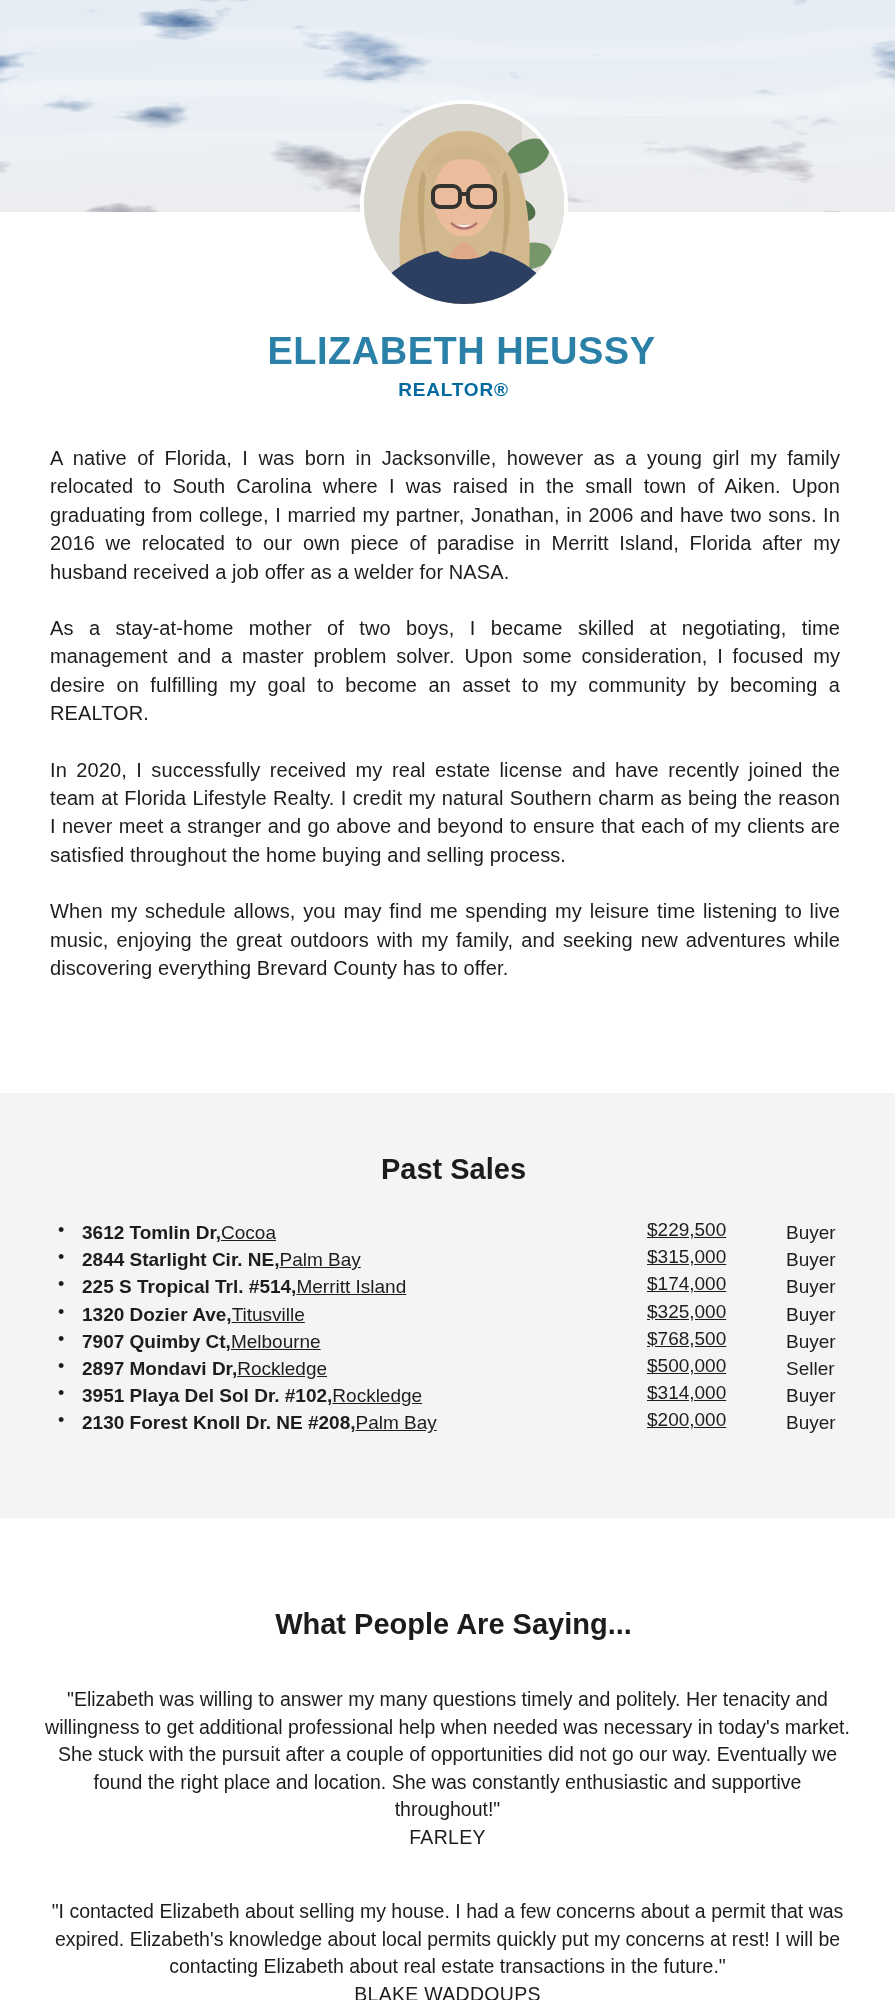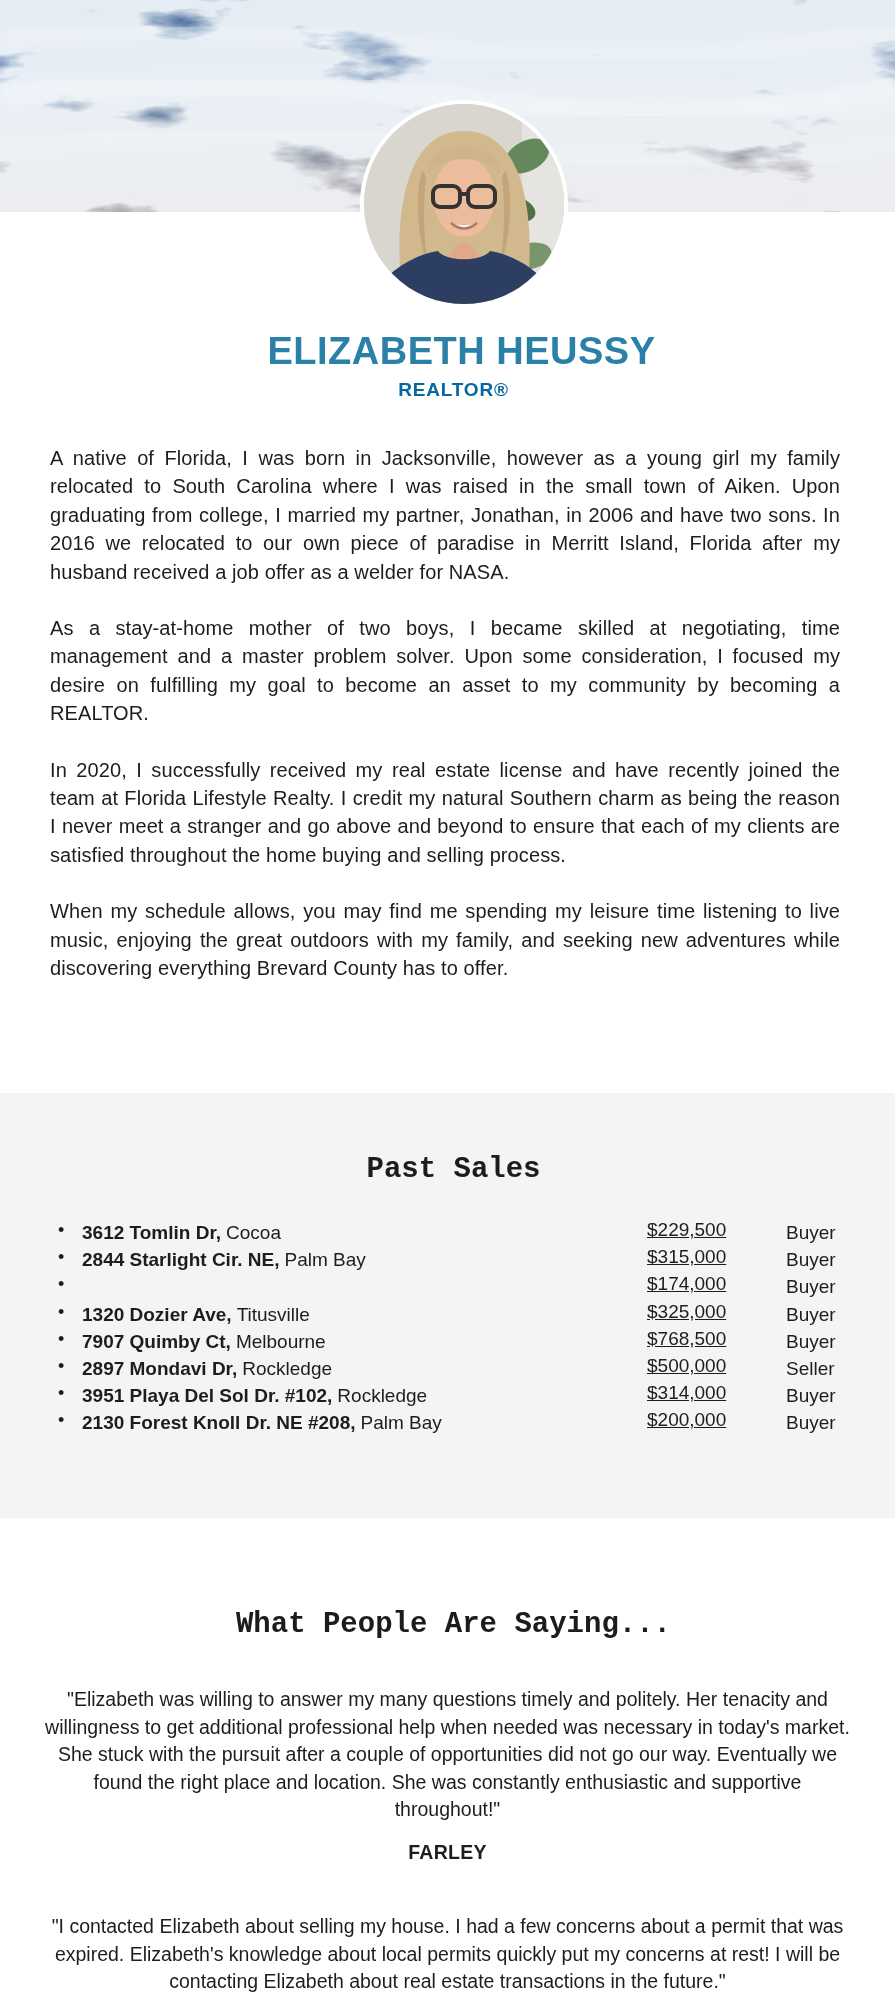--- a/index.html
+++ b/index.html
@@ -34,37 +34,37 @@
     font-size:20px;line-height:28.4px;text-align:justify;letter-spacing:.1px;
   }
   .bio p{margin:0 8px 28px 0;}
   
   .past-sales{
     position:absolute;top:1093px;left:0;width:895px;height:425px;
     background:#f4f4f4;
   }
   .section-title{
     position:absolute;left:0;width:100%;padding-left:12px;box-sizing:border-box;
-    text-align:center;font-size:29px;font-weight:bold;color:#1c1c1c;margin:0;font-family:Liberation Mono, monospace;
+    text-align:center;font-size:29px;font-weight:bold;color:#1c1c1c;margin:0;
   }
   .past-sales .section-title{top:60px;}
   .sales-list{position:absolute;top:126px;left:0;width:895px;margin:0;padding:0;list-style:none;}
   .sale-row{position:relative;height:27.2px;font-size:19px;line-height:27.2px;}
   .sale-bullet{position:absolute;left:58px;top:-2px;font-size:18px;}
   .sale-addr{position:absolute;left:82px;white-space:nowrap;}
   .sale-street{font-weight:bold;}
-  .sale-city{margin-left:5px;}
+  .sale-city{text-decoration:underline;}
   .sale-price{position:absolute;left:647px;top:-3px;text-decoration:underline;}
   .sale-role{position:absolute;left:786px;font-weight:normal;}
   
   .testimonials-title{top:1608px;}
   .testimonials-list{position:absolute;top:1686px;left:45px;width:805px;}
   .t-item{margin:0 0 47px 0;text-align:center;font-size:19.5px;line-height:27.5px;}
   .t-quote{margin:0;}
-  .t-author{margin:15px;font-weight:bold;letter-spacing:.3px;}
+  .t-author{margin:0;font-weight:normal;letter-spacing:.3px;}
 </style>
 </head>
 <body>
 
 <div class="banner">
   <svg viewBox="0 0 895 212" preserveAspectRatio="none" aria-hidden="true">
     <defs>
       <linearGradient id="seaG" x1="0" y1="0" x2="0.12" y2="1">
         <stop offset="0" stop-color="#4c70a0"></stop>
         <stop offset="0.38" stop-color="#6283ae"></stop>
@@ -142,20 +142,21 @@
 
       <li class="sale-row">
         <span class="sale-bullet">•</span>
         <span class="sale-addr"><b class="sale-street">2844 Starlight Cir. NE,</b><span class="sale-city">Palm Bay</span></span>
         <span class="sale-price">$315,000</span>
         <span class="sale-role">Buyer</span>
       </li>
 
       <li class="sale-row">
         <span class="sale-bullet">•</span>
+        <span class="sale-addr"><b class="sale-street">225 S Tropical Trl. #514,</b><span class="sale-city">Merritt Island</span></span>
         <span class="sale-price">$174,000</span>
         <span class="sale-role">Buyer</span>
       </li>
 
       <li class="sale-row">
         <span class="sale-bullet">•</span>
         <span class="sale-addr"><b class="sale-street">1320 Dozier Ave,</b><span class="sale-city">Titusville</span></span>
         <span class="sale-price">$325,000</span>
         <span class="sale-role">Buyer</span>
       </li>

